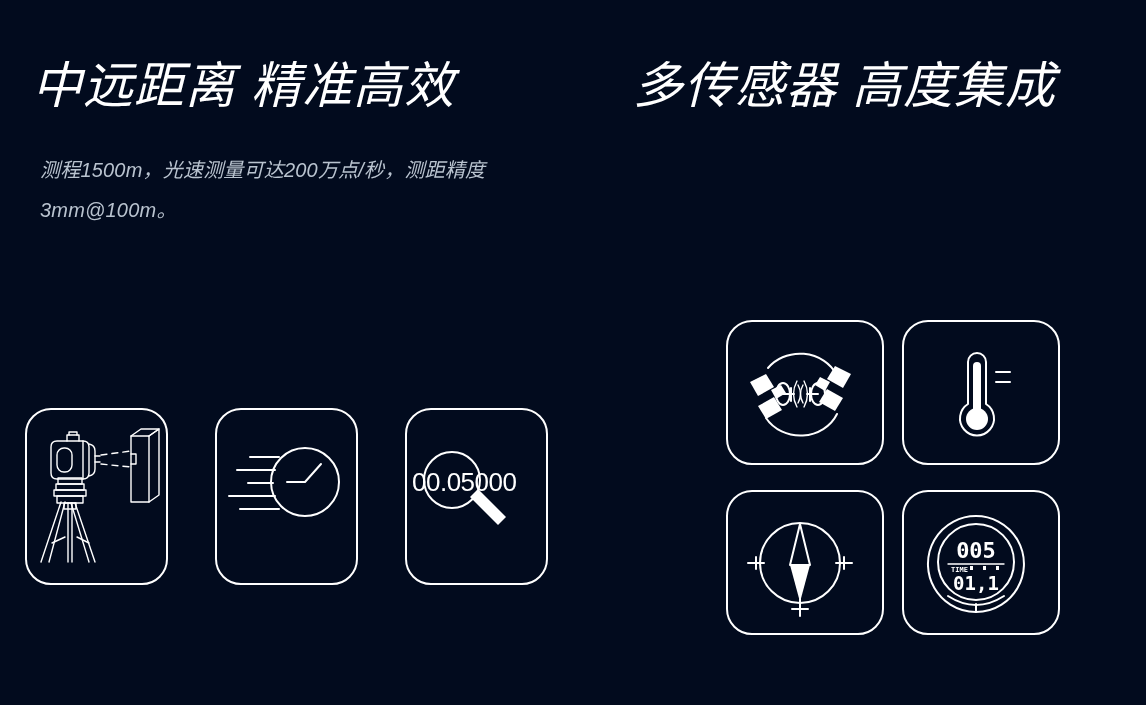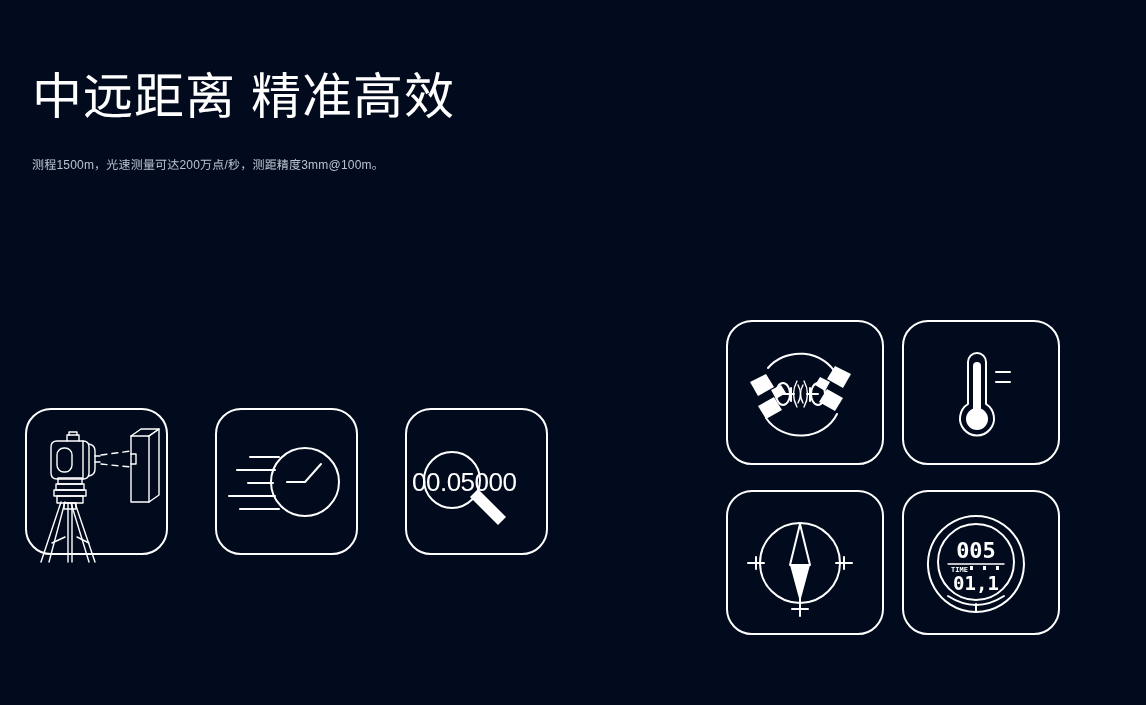--- a/index.html
+++ b/index.html
@@ -18,40 +18,41 @@
   }
 
   .stage {
     position: absolute;
     inset: 0;
   }
 
   
   .col {
     position: absolute;
-    top: 69px;
+    top: 58px;
+    font-style: italic;
   }
   .col-left  { left: 32px;  width: 520px; }
   .col-right { left: 633px; width: 500px; }
 
   .heading {
     margin: 0;
     color: #ffffff;
     font-size: 50px;
     line-height: 1.12;
     font-weight: 400;
     letter-spacing: 1px;
     white-space: nowrap;
   }
 
   .body-copy {
-    margin: 0;
+    margin: 8px;
     padding-top: 28px;
     color: #b9c3cf;
-    font-size: 12px;
+    font-size: 20px;
     line-height: 2.0;
     font-weight: 400;
     letter-spacing: 0.2px;
   }
 
   
   .icon-card {
     position: absolute;
     border: 2px solid #ffffff;
     border-radius: 26px;
@@ -59,21 +60,21 @@
     background: transparent;
   }
   .icon-card svg {
     position: absolute;
     left: 0;
     top: 0;
     overflow: visible;
   }
 
   
-  .row-left .icon-card { width: 143px; height: 147px; top: 408px; }
+  .row-left .icon-card { width: 143px; height: 177px; top: 408px; }
   #card-scanner   { left: 25px;  }
   #card-speed     { left: 215px; }
   #card-precision { left: 405px; }
 
   
   .grid-right .icon-card { width: 158px; height: 145px; }
   #card-gnss        { left: 726px; top: 320px; }
   #card-thermometer { left: 902px; top: 320px; }
   #card-compass     { left: 726px; top: 490px; }
   #card-gauge       { left: 902px; top: 490px; }
@@ -110,20 +111,21 @@
 <body style="background: rgb(2, 11, 30);">
 
 <div class="stage">
 
   <div class="col col-left">
     <h1 class="heading">中远距离 精准高效</h1>
     <p class="body-copy">测程1500m，光速测量可达200万点/秒，测距精度3mm@100m。</p>
   </div>
 
   <div class="col col-right">
+    <h1 class="heading">多传感器 高度集成</h1>
   </div>
 
   <div class="row-left">
 
     <div class="icon-card" id="card-scanner">
       <svg width="143" height="143" viewBox="0 0 143 143" aria-hidden="true">
 
         <g class="stroke-thin">
           <path d="M34 92 L14 152"></path>
           <path d="M38 92 L22 152"></path>

